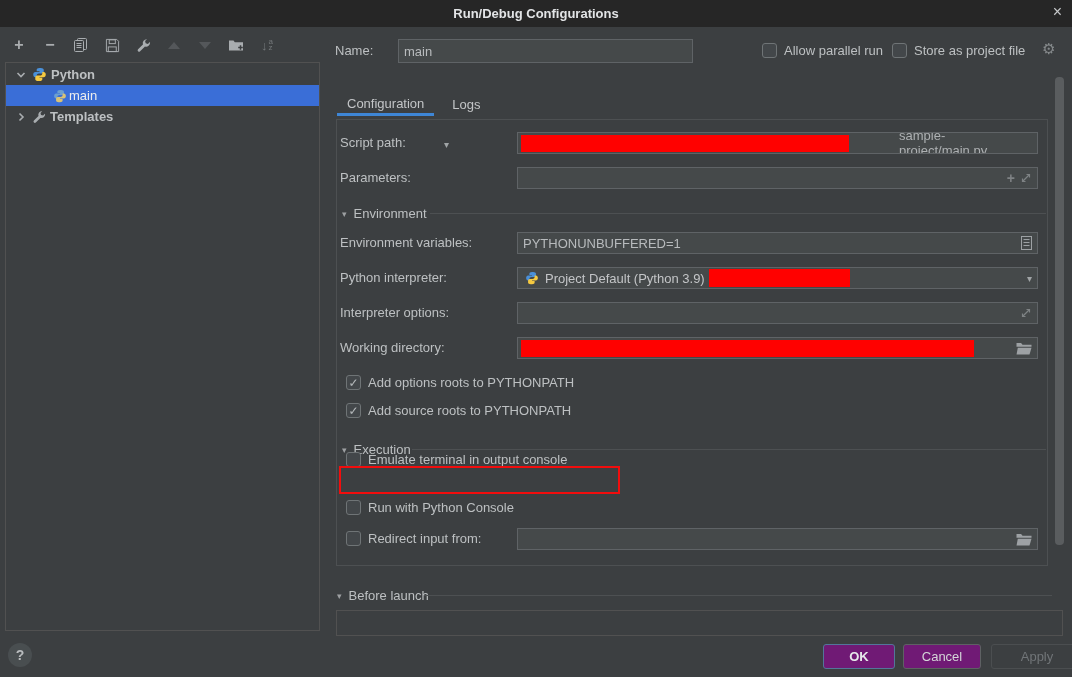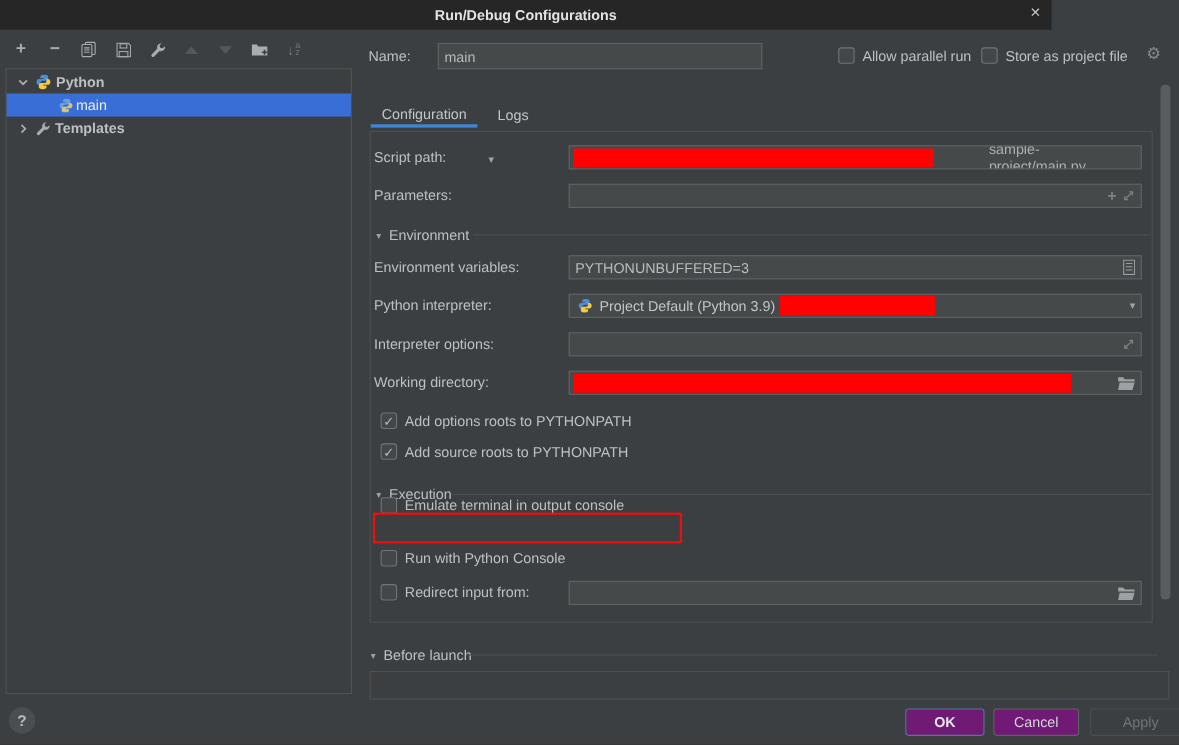--- a/index.html
+++ b/index.html
@@ -2,21 +2,21 @@
 <html><head>
 <meta charset="utf-8">
 <style>
   * { margin:0; padding:0; box-sizing:border-box; }
   body { background:#222; font-family:"Liberation Sans", sans-serif; }
   .stage {
     position:relative; width:1072px; height:677px; background:#3c3f41;
     overflow:hidden; font-size:13px; color:#bdc0c2;
   }
   
-  .titlebar { position:absolute; left:0; top:0; width:956px; height:27px;
+  .titlebar { position:absolute; left:0; top:0; width:1072px; height:27px;
     background:#262626; display:flex; align-items:center; justify-content:center; }
   .title { font-weight:bold; color:#e2e4e6; font-size:13px; }
   .close { position:absolute; right:10px; top:3px; font-size:16px; color:#c7c9cb; cursor:default; }
 
   
   .toolbar { position:absolute; left:10px; top:35px; height:20px; display:flex; align-items:center; gap:13px; }
   .tbtn { width:18px; height:18px; display:flex; align-items:center; justify-content:center; }
   .glyph { color:#aaadaf; font-size:16px; font-weight:bold; line-height:1; }
   .tri-up { width:0; height:0; border-left:6px solid transparent; border-right:6px solid transparent; border-bottom:7px solid #54575a; }
   .tri-down { width:0; height:0; border-left:6px solid transparent; border-right:6px solid transparent; border-top:7px solid #54575a; }
@@ -241,21 +241,21 @@
   </div>
 
   <div class="sect" style="left:342px; top:206px;">
     <span class="tri">▾</span>
     <span>Environment</span>
   </div>
   <div class="hline" style="left:430px; top:213px; width:616px;"></div>
 
   <span class="lbl" style="left:340px; top:235px;">Environment variables:</span>
   <div class="field" style="left:517px; top:232px; width:521px;">
-    <span>PYTHONUNBUFFERED=3</span>
+    <span>PYTHONUNBUFFERED=1</span>
     <span class="grow"></span>
     <span class="ficon">
       <svg width="11" height="14" viewBox="0 0 11 14" stroke="#9da1a4" fill="none">
         <rect x="0.5" y="0.5" width="10" height="13"></rect>
         <path d="M2.5 3.5h6M2.5 6.5h6M2.5 9.5h6"></path>
       </svg>
     </span>
   </div>
 
   <span class="lbl" style="left:340px; top:270px;">Python interpreter:</span>

